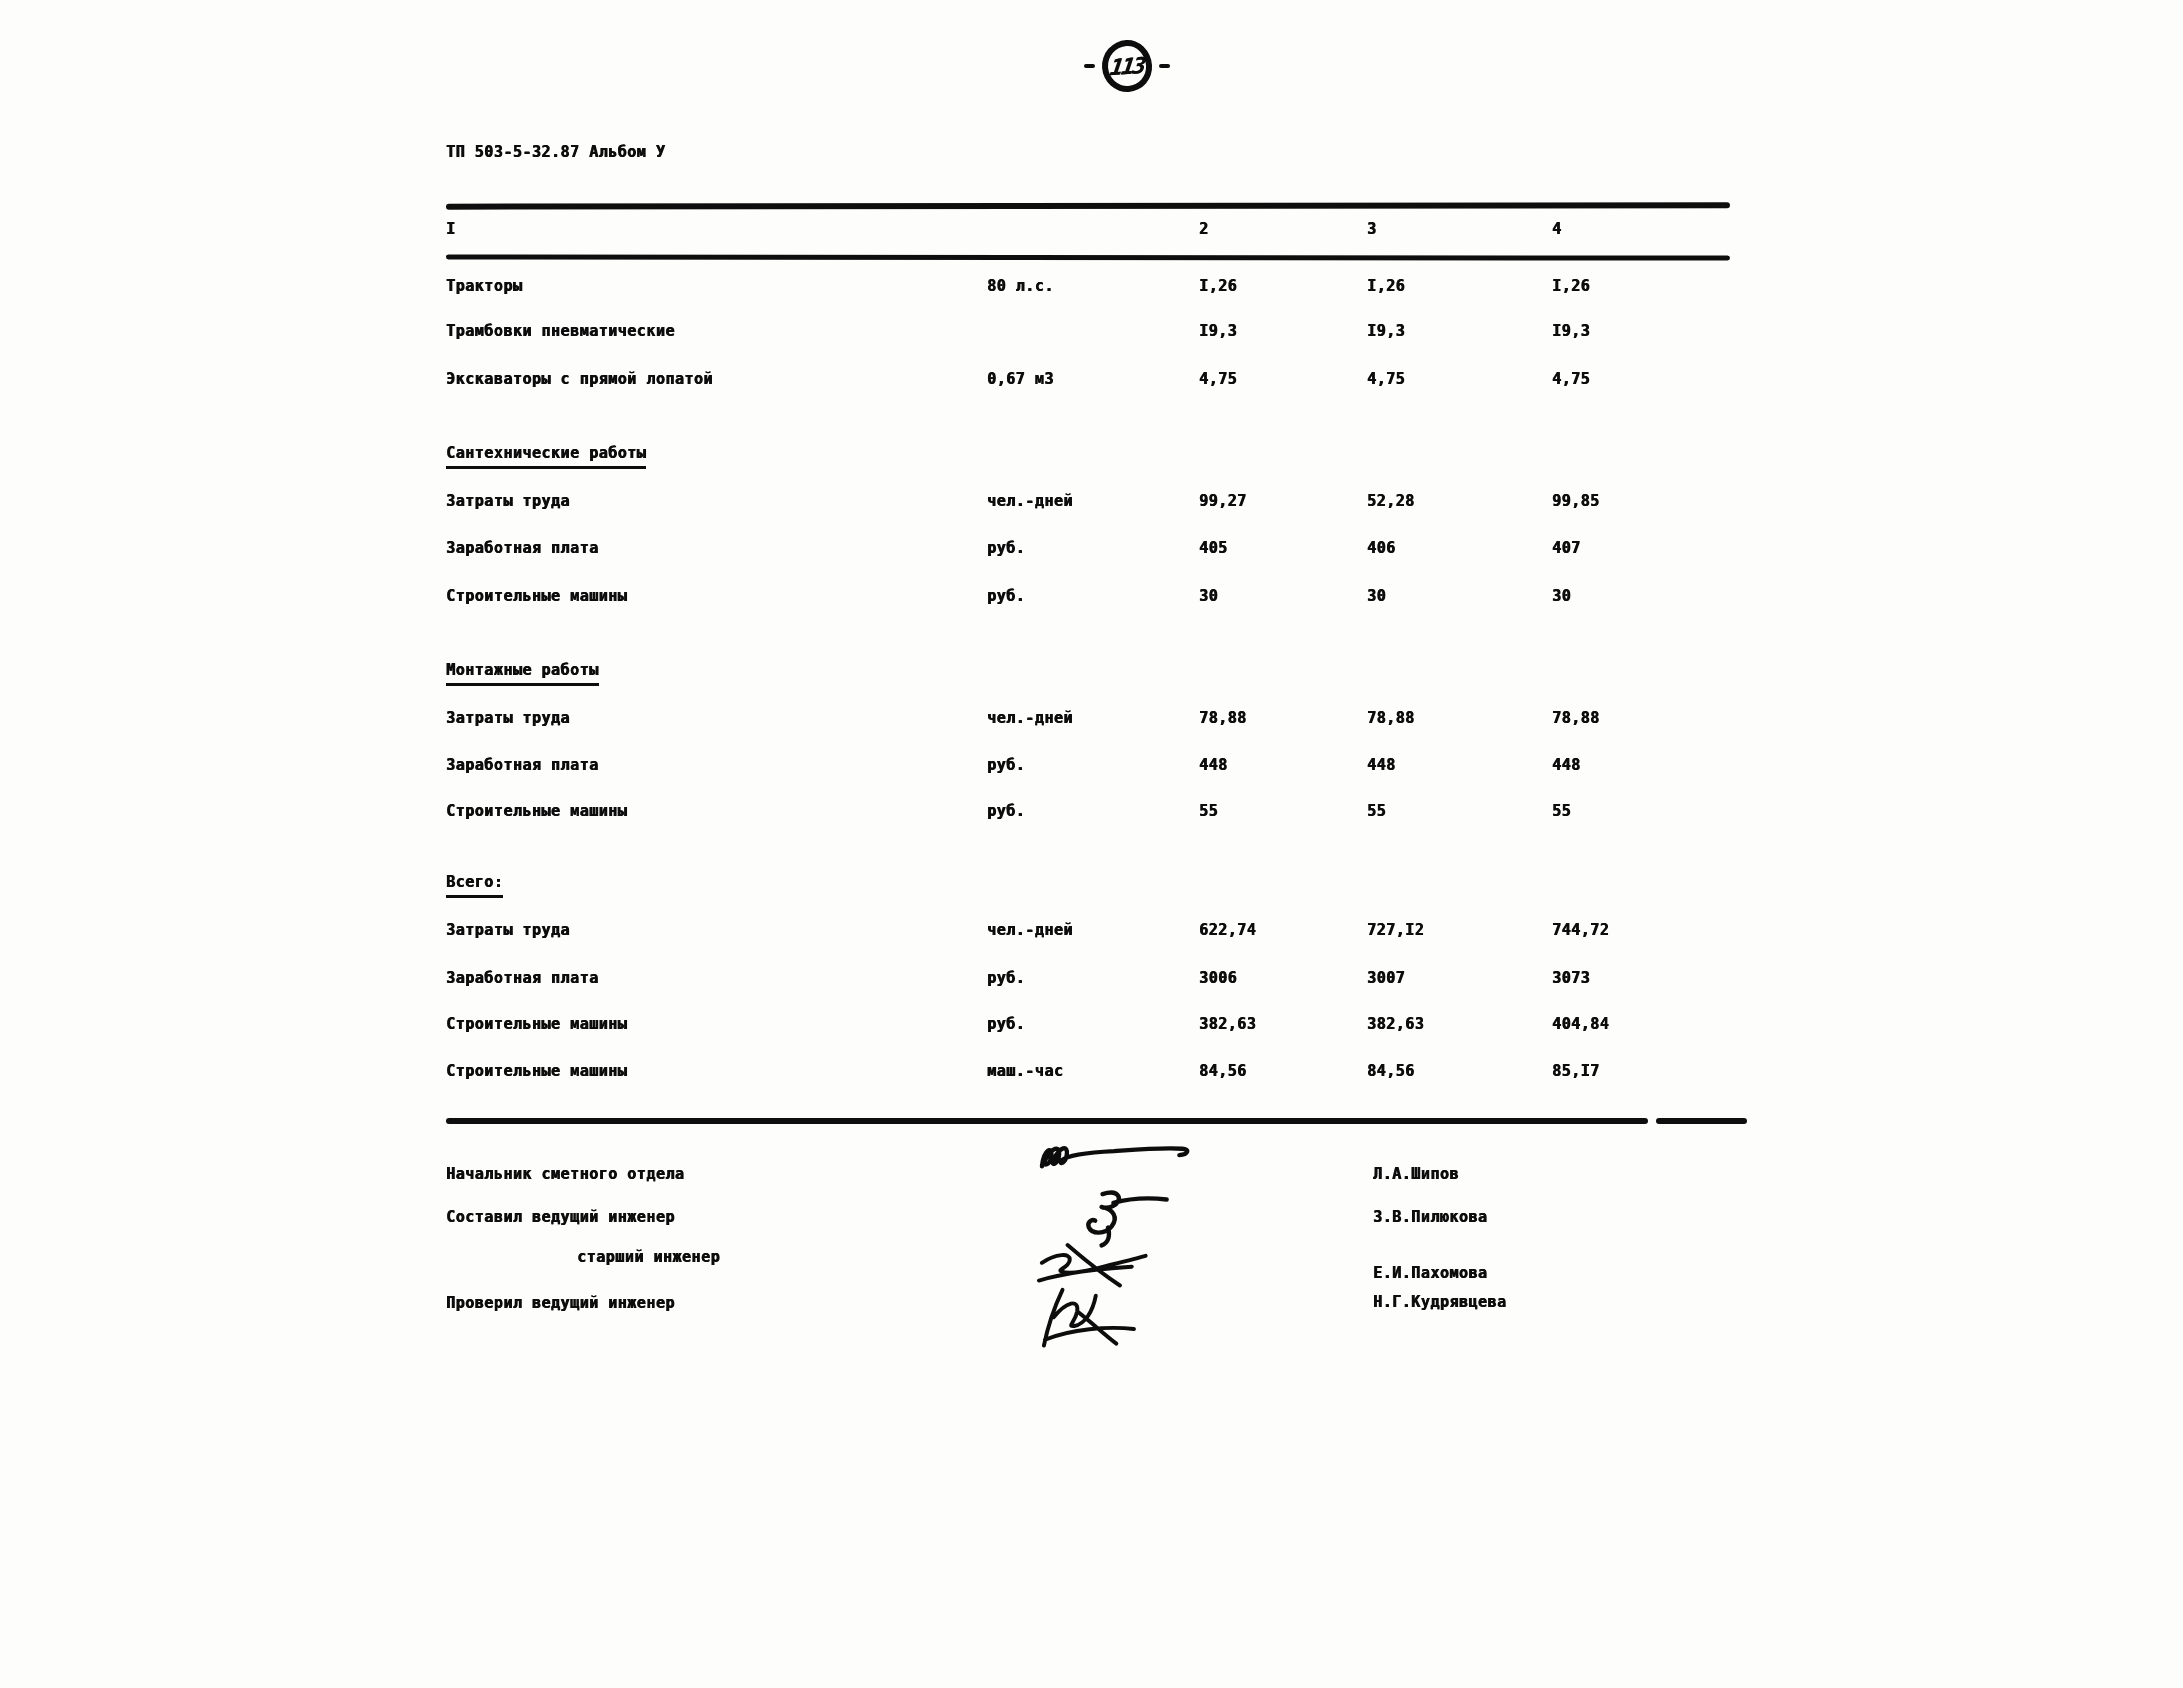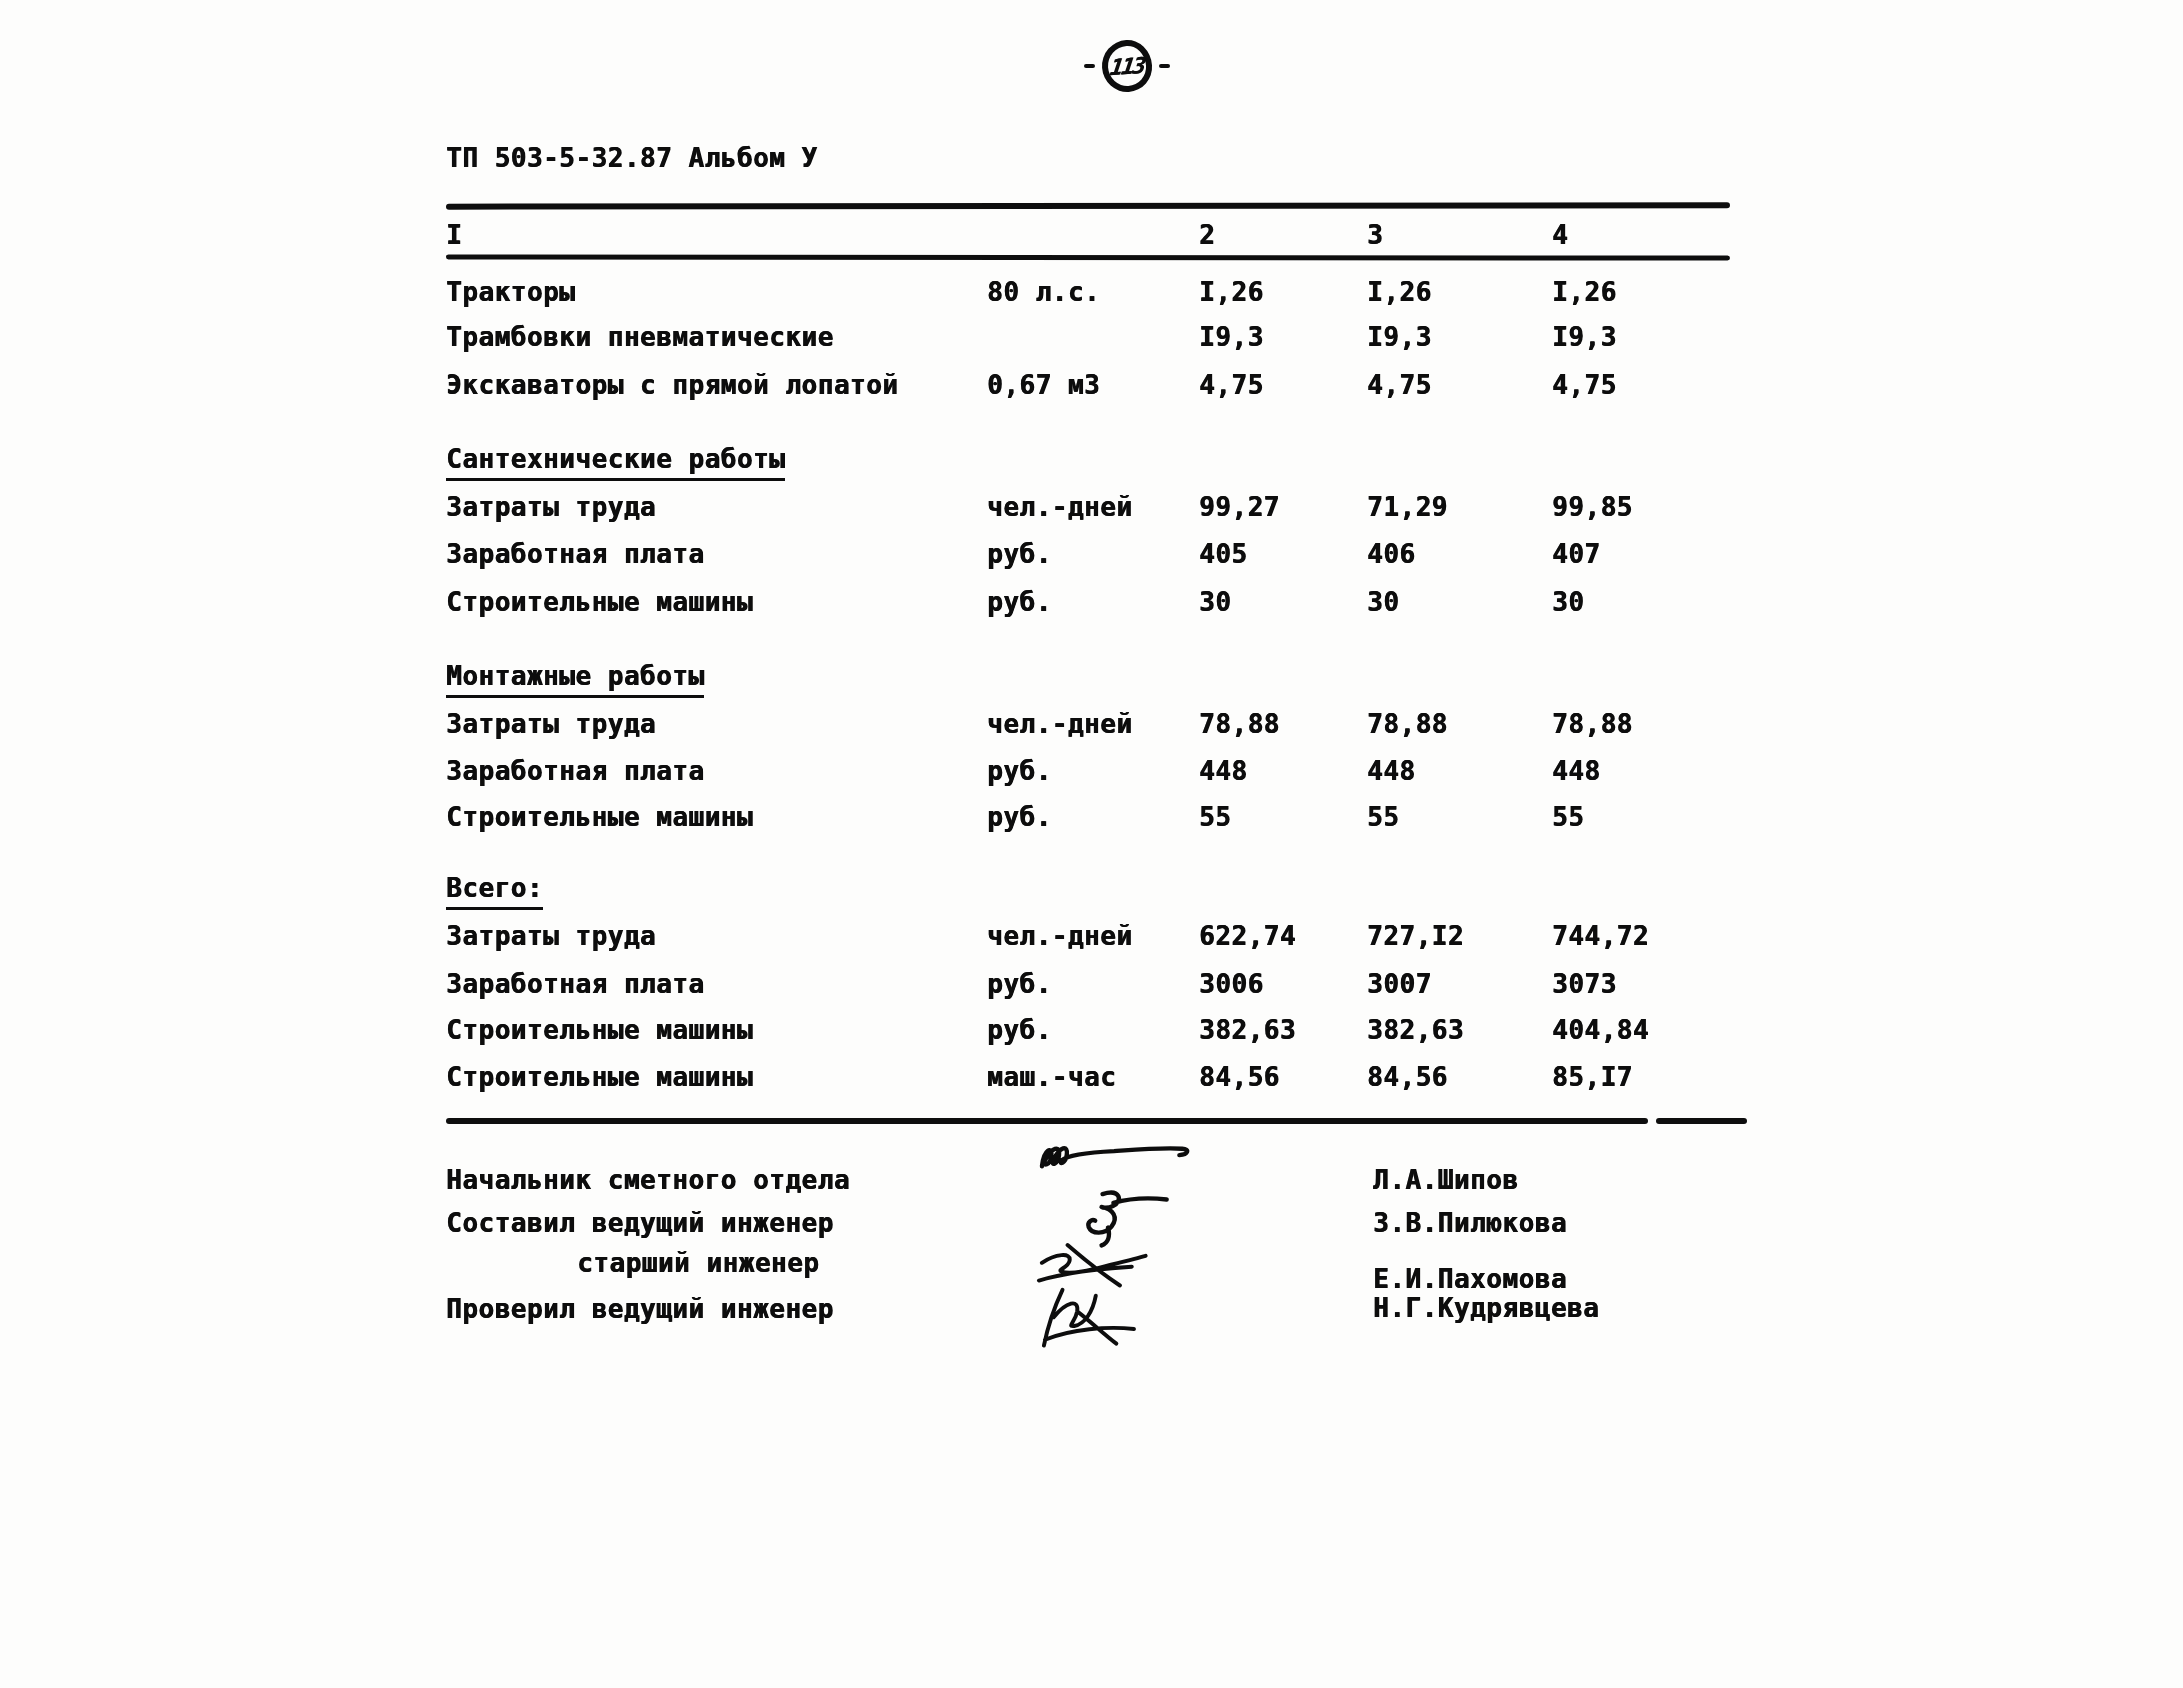--- a/index.html
+++ b/index.html
@@ -6,21 +6,21 @@
   .page{
     position:relative;
     width:2183px;height:1689px;
     background:#fdfdfc;
     overflow:hidden;
     font-family:"DejaVu Sans Mono","Liberation Mono",monospace;
     color:#0d0d0d;
   }
   .tw{ 
     font-weight:700;
-    font-size:26px;
+    font-size:15px;
     line-height:1.1;
     letter-spacing:0.5px;
     white-space:nowrap;
     text-shadow:0.7px 0 0 currentColor, 0 0 0.5px rgba(0,0,0,.5);
   }
   
   .pagenum-wrap{position:absolute;left:1084px;top:40px;display:flex;align-items:center;gap:7px;}
   .pn-dash{width:11px;height:4.4px;background:#0d0d0d;border-radius:2.5px;}
   .pn-circle{
     width:38px;height:40px;
@@ -113,21 +113,21 @@
       <span></span>
         <span></span>
         <span></span>
         <span></span>
     </div>
 
     <div class="t-row tw" style="top:296px">
       <span>Затраты труда</span>
       <span>чел.-дней</span>
       <span>99,27</span>
-      <span>71,29</span>
+      <span>52,28</span>
       <span>99,85</span>
     </div>
     <div class="t-row tw" style="top:343px">
       <span>Заработная плата</span>
       <span>руб.</span>
       <span>405</span>
       <span>406</span>
       <span>407</span>
     </div>
     <div class="t-row tw" style="top:391px">

